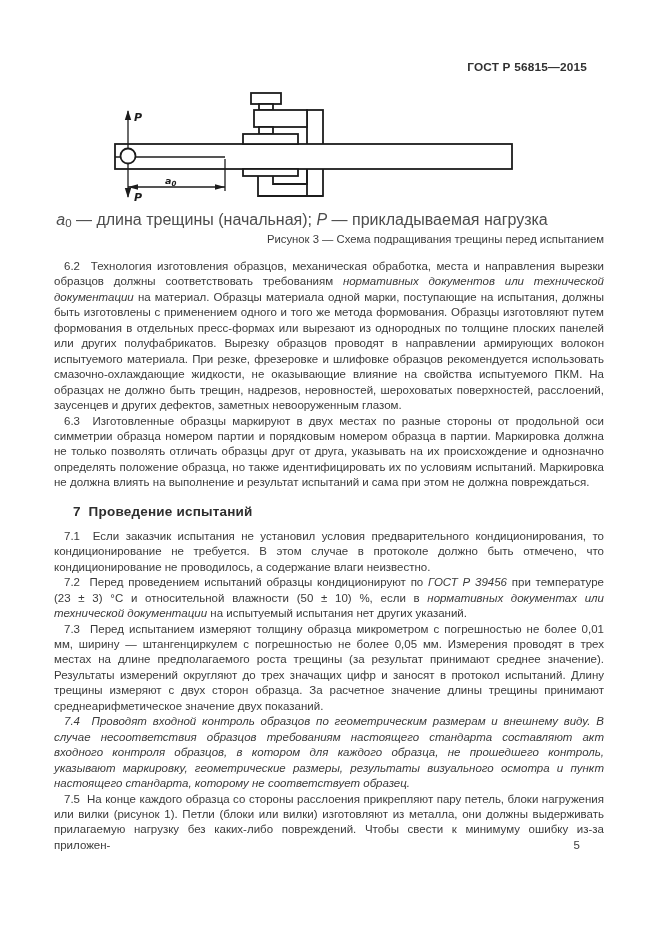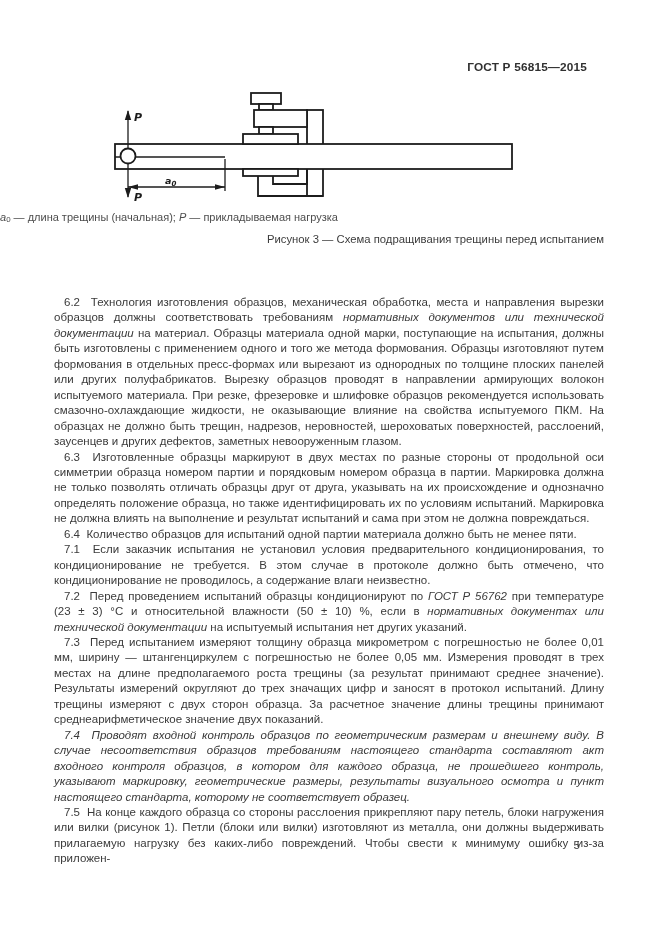--- a/index.html
+++ b/index.html
@@ -14,30 +14,30 @@
   .figure-wrap{position:absolute;left:105px;top:84px;width:445px;height:122px;}
   .figure-wrap svg{display:block;}
   .fig-stroke{fill:none;stroke:#1c1c1c;stroke-width:1.8;}
   .fig-fill{fill:#ffffff;stroke:#1c1c1c;stroke-width:1.8;}
   .fig-thin{fill:none;stroke:#1c1c1c;stroke-width:1.3;}
   .fig-arrow{fill:#1c1c1c;stroke:none;}
   .fig-p{font:italic bold 11px "DejaVu Sans",sans-serif;fill:#1c1c1c;}
   .fig-a0{font:italic bold 9.5px "DejaVu Sans",sans-serif;fill:#1c1c1c;}
   .fig-a0 .sub-t{font-size:7px;}
   .fig-legend{
-    position:absolute;top:211px;left:0;width:604px;
-    font-size:11px;color:#4d4d4d;
+    position:absolute;top:211px;left:0;width:604px;text-align:center;
+    font-size:16px;color:#4d4d4d;
   }
   .fig-caption{
     position:absolute;top:233px;left:54px;width:550px;text-align:right;
     font-size:11.3px;color:#3c3c3c;
   }
   .doc-body{
     position:absolute;top:259px;left:54px;width:550px;
-    font-size:11.5px;line-height:15.45px;text-align:justify;color:#3a3a3a;margin-top:36px;
+    font-size:11.5px;line-height:15.45px;text-align:justify;color:#3a3a3a;
   }
   .para{margin:0;text-indent:10px;}
   .para.it{font-style:italic;}
   .it{font-style:italic;}
   .sub{font-size:.72em;position:relative;top:.18em;}
   .sec-heading{
     font-size:13.5px;font-weight:bold;color:#2e2e2e;
     margin:12px 0 9px 19px;text-indent:0;line-height:17px;letter-spacing:.2px;
   }
   .page-number{
@@ -87,23 +87,23 @@
     </svg>
   </div>
 
   <div class="fig-legend"><span class="it">a</span><span class="sub">0</span><span> — длина трещины (начальная); </span><span class="it">P</span><span> — прикладываемая нагрузка</span></div>
 
   <div class="fig-caption">Рисунок 3 — Схема подращивания трещины перед испытанием</div>
 
   <div class="doc-body">
       <p class="para"><span>6.2&nbsp; Технология изготовления образцов, механическая обработка, места и направления вырезки образцов должны соответствовать требованиям </span><span class="it">нормативных документов или технической документации</span><span> на материал. Образцы материала одной марки, поступающие на испытания, должны быть изготовлены с применением одного и того же метода формования. Образцы изготовляют путем формования в отдельных пресс-формах или вырезают из однородных по толщине плоских панелей или других полуфабрикатов. Вырезку образцов проводят в направлении армирующих волокон испытуемого материала. При резке, фрезеровке и шлифовке образцов рекомендуется использовать смазочно-охлаждающие жидкости, не оказывающие влияние на свойства испытуемого ПКМ. На образцах не должно быть трещин, надрезов, неровностей, шероховатых поверхностей, расслоений, заусенцев и других дефектов, заметных невооруженным глазом.</span></p>
       <p class="para"><span>6.3&nbsp; Изготовленные образцы маркируют в двух местах по разные стороны от продольной оси симметрии образца номером партии и порядковым номером образца в партии. Маркировка должна не только позволять отличать образцы друг от друга, указывать на их происхождение и однозначно определять положение образца, но также идентифицировать их по условиям испытаний. Маркировка не должна влиять на выполнение и результат испытаний и сама при этом не должна повреждаться.</span></p>
-      <p class="para"><span>6.4&nbsp; Количество образцов для испытаний одной партии материала должно быть не менее пяти.</span></p>
+      <h2 class="sec-heading"><span>7&nbsp; Проведение испытаний</span></h2>
       <p class="para"><span>7.1&nbsp; Если заказчик испытания не установил условия предварительного кондиционирования, то кондиционирование не требуется. В этом случае в протоколе должно быть отмечено, что кондиционирование не проводилось, а содержание влаги неизвестно.</span></p>
-      <p class="para"><span>7.2&nbsp; Перед проведением испытаний образцы кондиционируют по </span><span class="it">ГОСТ Р 56762</span><span> при температуре (23 ± 3) °С и относительной влажности (50 ± 10) %, если в </span><span class="it">нормативных документах или технической документации</span><span> на испытуемый испытания нет других указаний.</span></p>
+      <p class="para"><span>7.2&nbsp; Перед проведением испытаний образцы кондиционируют по </span><span class="it">ГОСТ Р 39456</span><span> при температуре (23 ± 3) °С и относительной влажности (50 ± 10) %, если в </span><span class="it">нормативных документах или технической документации</span><span> на испытуемый испытания нет других указаний.</span></p>
       <p class="para"><span>7.3&nbsp; Перед испытанием измеряют толщину образца микрометром с погрешностью не более 0,01 мм, ширину — штангенциркулем с погрешностью не более 0,05 мм. Измерения проводят в трех местах на длине предполагаемого роста трещины (за результат принимают среднее значение). Результаты измерений округляют до трех значащих цифр и заносят в протокол испытаний. Длину трещины измеряют с двух сторон образца. За расчетное значение длины трещины принимают среднеарифметическое значение двух показаний.</span></p>
       <p class="para it"><span>7.4&nbsp; Проводят входной контроль образцов по геометрическим размерам и внешнему виду. В случае несоответствия образцов требованиям настоящего стандарта составляют акт входного контроля образцов, в котором для каждого образца, не прошедшего контроль, указывают маркировку, геометрические размеры, результаты визуального осмотра и пункт настоящего стандарта, которому не соответствует образец.</span></p>
       <p class="para"><span>7.5&nbsp; На конце каждого образца со стороны расслоения прикрепляют пару петель, блоки нагружения или вилки (рисунок 1). Петли (блоки или вилки) изготовляют из металла, они должны выдерживать прилагаемую нагрузку без каких-либо повреждений. Чтобы свести к минимуму ошибку из-за приложен-</span></p>
     </div>
 
   <div class="page-number">5</div>
 
 </div>
 
 </body></html>

